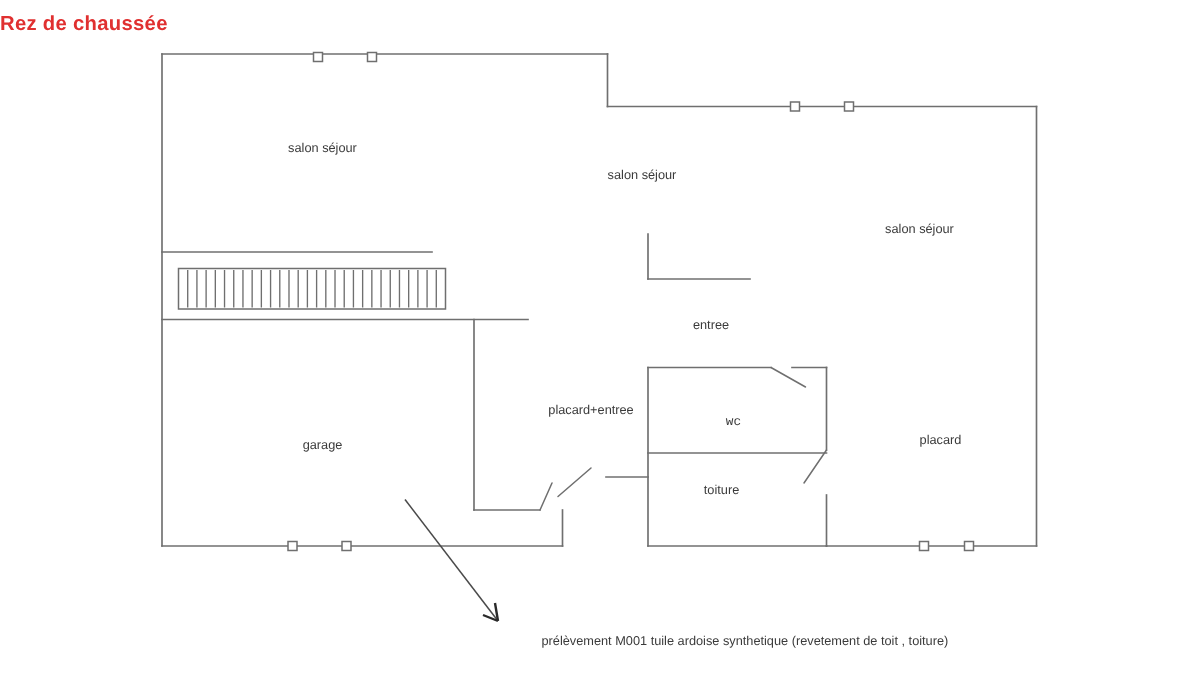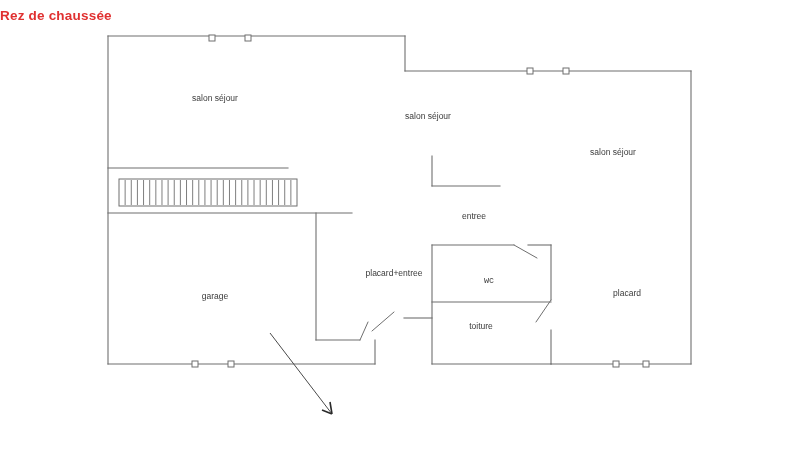--- a/index.html
+++ b/index.html
@@ -181,14 +181,15 @@
   <div class="room-label" style="left:367px; top:273px;margin-left:27px;">placard+entree</div>
 
   <div class="room-label" style="left:215px; top:296px;">garage</div>
 
   <div class="room-label" style="left:489px; top:281px;font-family:Liberation Mono, monospace;">wc</div>
 
   <div class="room-label" style="left:481px; top:326px;">toiture</div>
 
   <div class="room-label" style="left:627px; top:293px;">placard</div>
 
+  <div class="note-label" style="left:361px; top:422px;">prélèvement M001 tuile ardoise synthetique (revetement de toit , toiture)</div>
 
 </div>
 
 </body></html>

